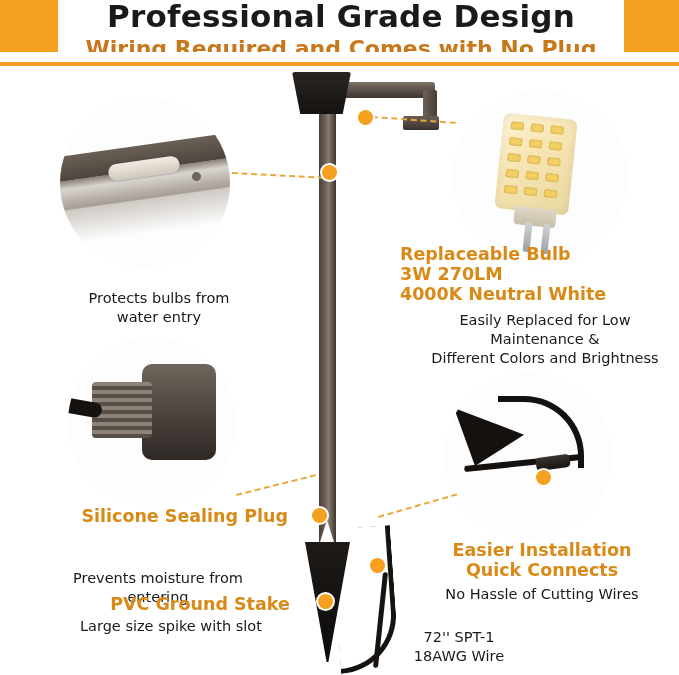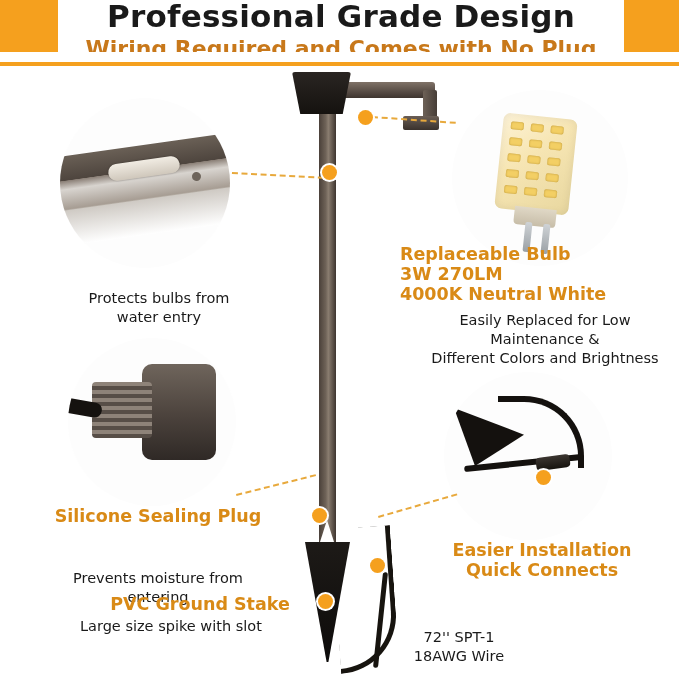--- a/index.html
+++ b/index.html
@@ -402,26 +402,27 @@
   <div class="callout-body" style="left:34px; top:289px; width:250px; text-align:center;">Protects bulbs from
 water entry</div>
 
   <div class="callout-title" style="left:400px; top:244px; width:252px; text-align:left;">Replaceable Bulb
 3W 270LM
 4000K Neutral White</div>
   <div class="callout-body" style="left:412px; top:311px; width:266px; text-align:center;">Easily Replaced for Low
 Maintenance &amp;
 Different Colors and Brightness</div>
 
-  <div class="callout-title" style="left:28px; top:506px; width:260px; text-align:center;">Silicone Sealing Plug</div>
+  <div class="callout-title" style="left:28px; top:506px; width:260px; text-align:right;">Silicone Sealing Plug</div>
   <div class="callout-body" style="left:28px; top:529px; width:260px; text-align:center;margin-top:40px;">Prevents moisture from
 entering</div>
 
   <div class="callout-title" style="left:80px; top:594px; width:240px; text-align:center;">PVC Ground Stake</div>
   <div class="callout-body" style="left:80px; top:617px; width:240px; text-align:left;">Large size spike with slot</div>
 
   <div class="callout-title" style="left:420px; top:540px; width:244px; text-align:center;">Easier Installation
 Quick Connects</div>
+  <div class="callout-body" style="left:420px; top:585px; width:244px; text-align:center;">No Hassle of Cutting Wires</div>
 
   <div class="callout-body" style="left:384px; top:628px; width:150px; text-align:center;">72'' SPT-1
 18AWG Wire</div>
 
 </div>
 
 </body></html>

